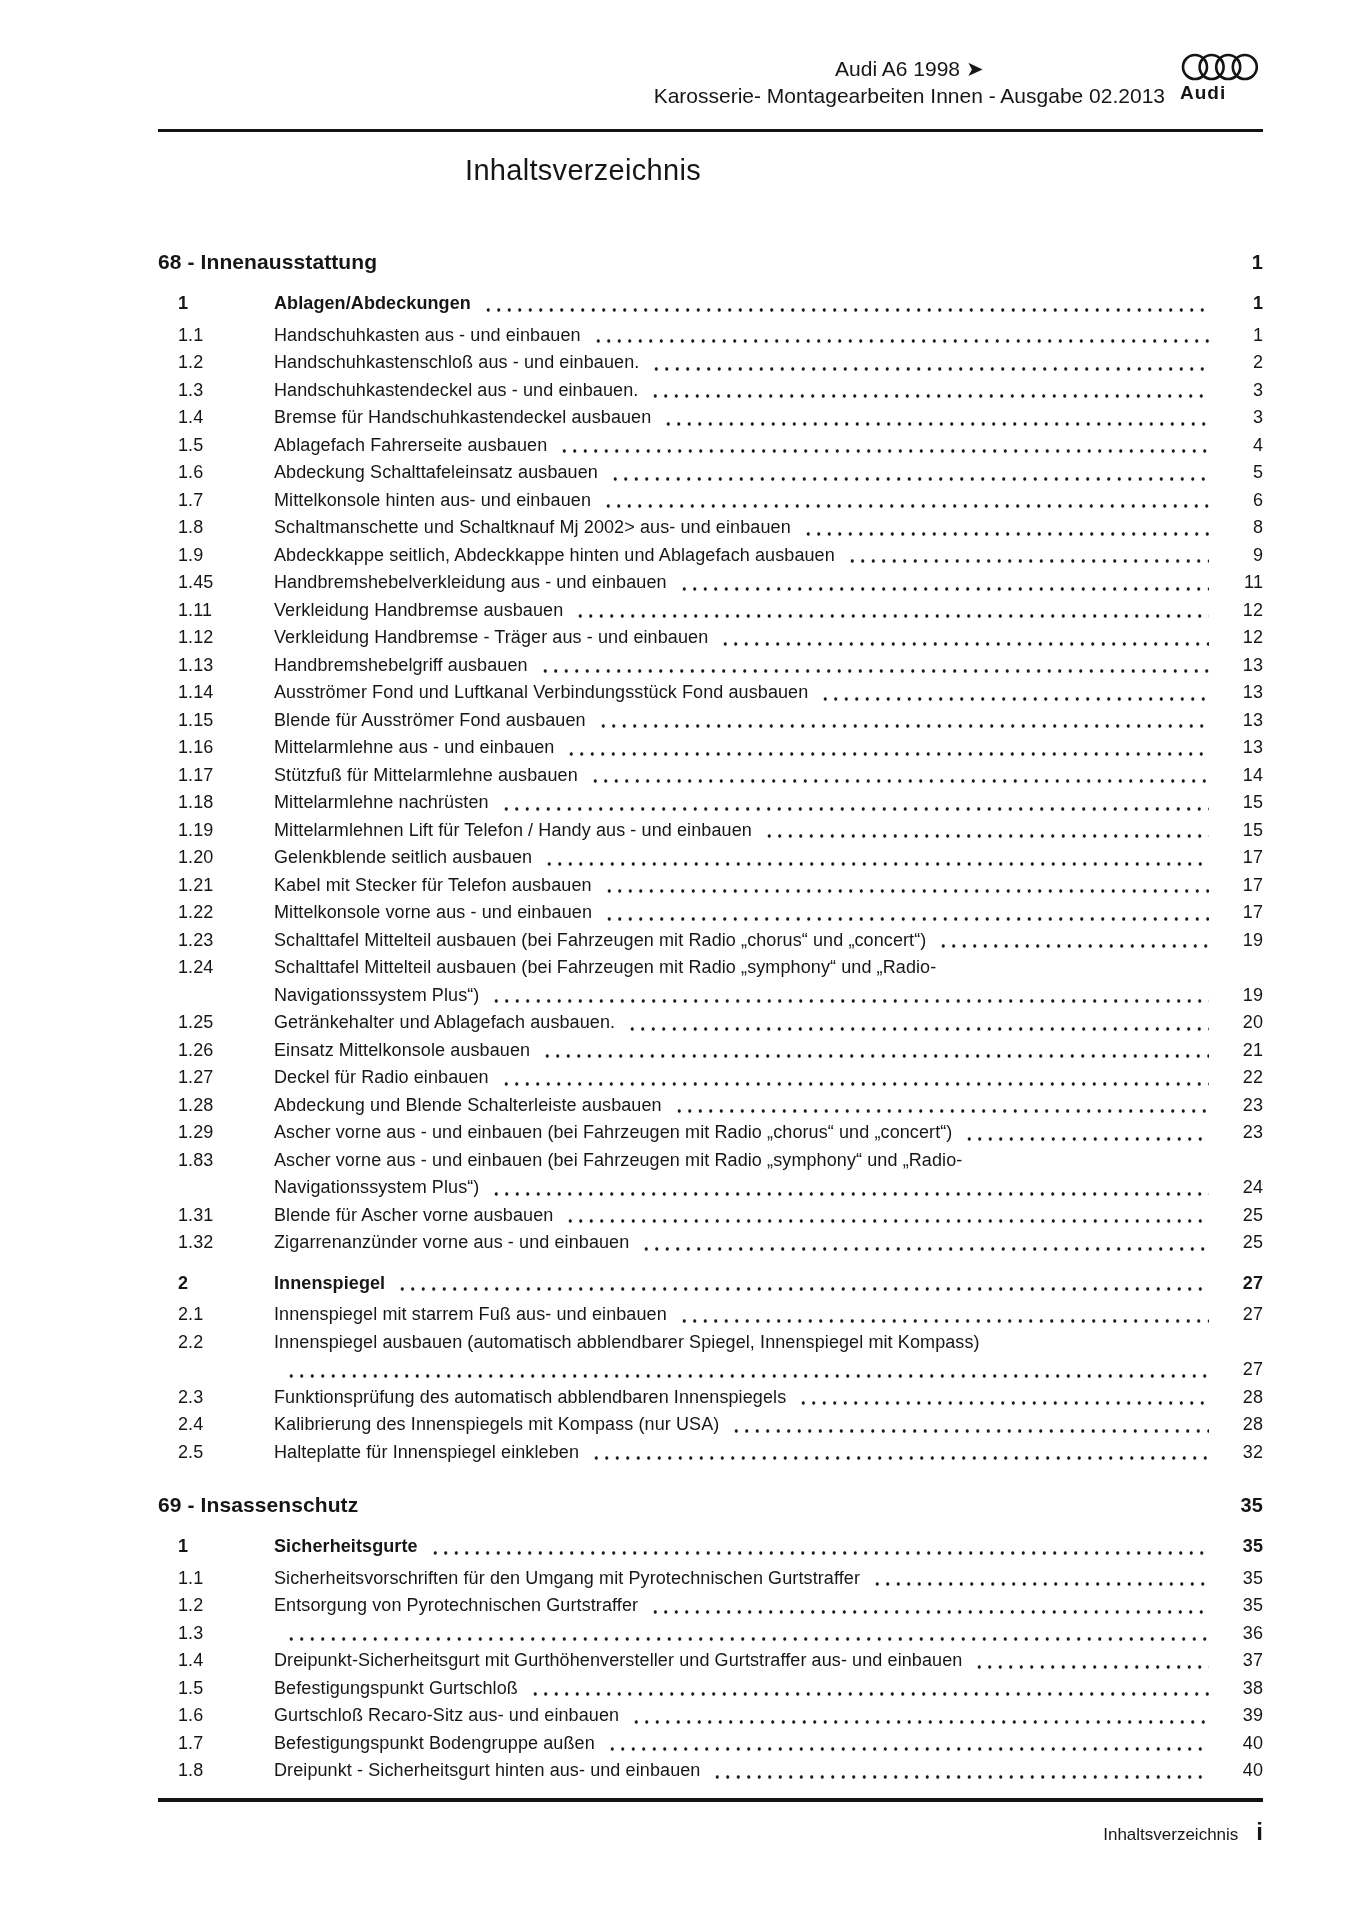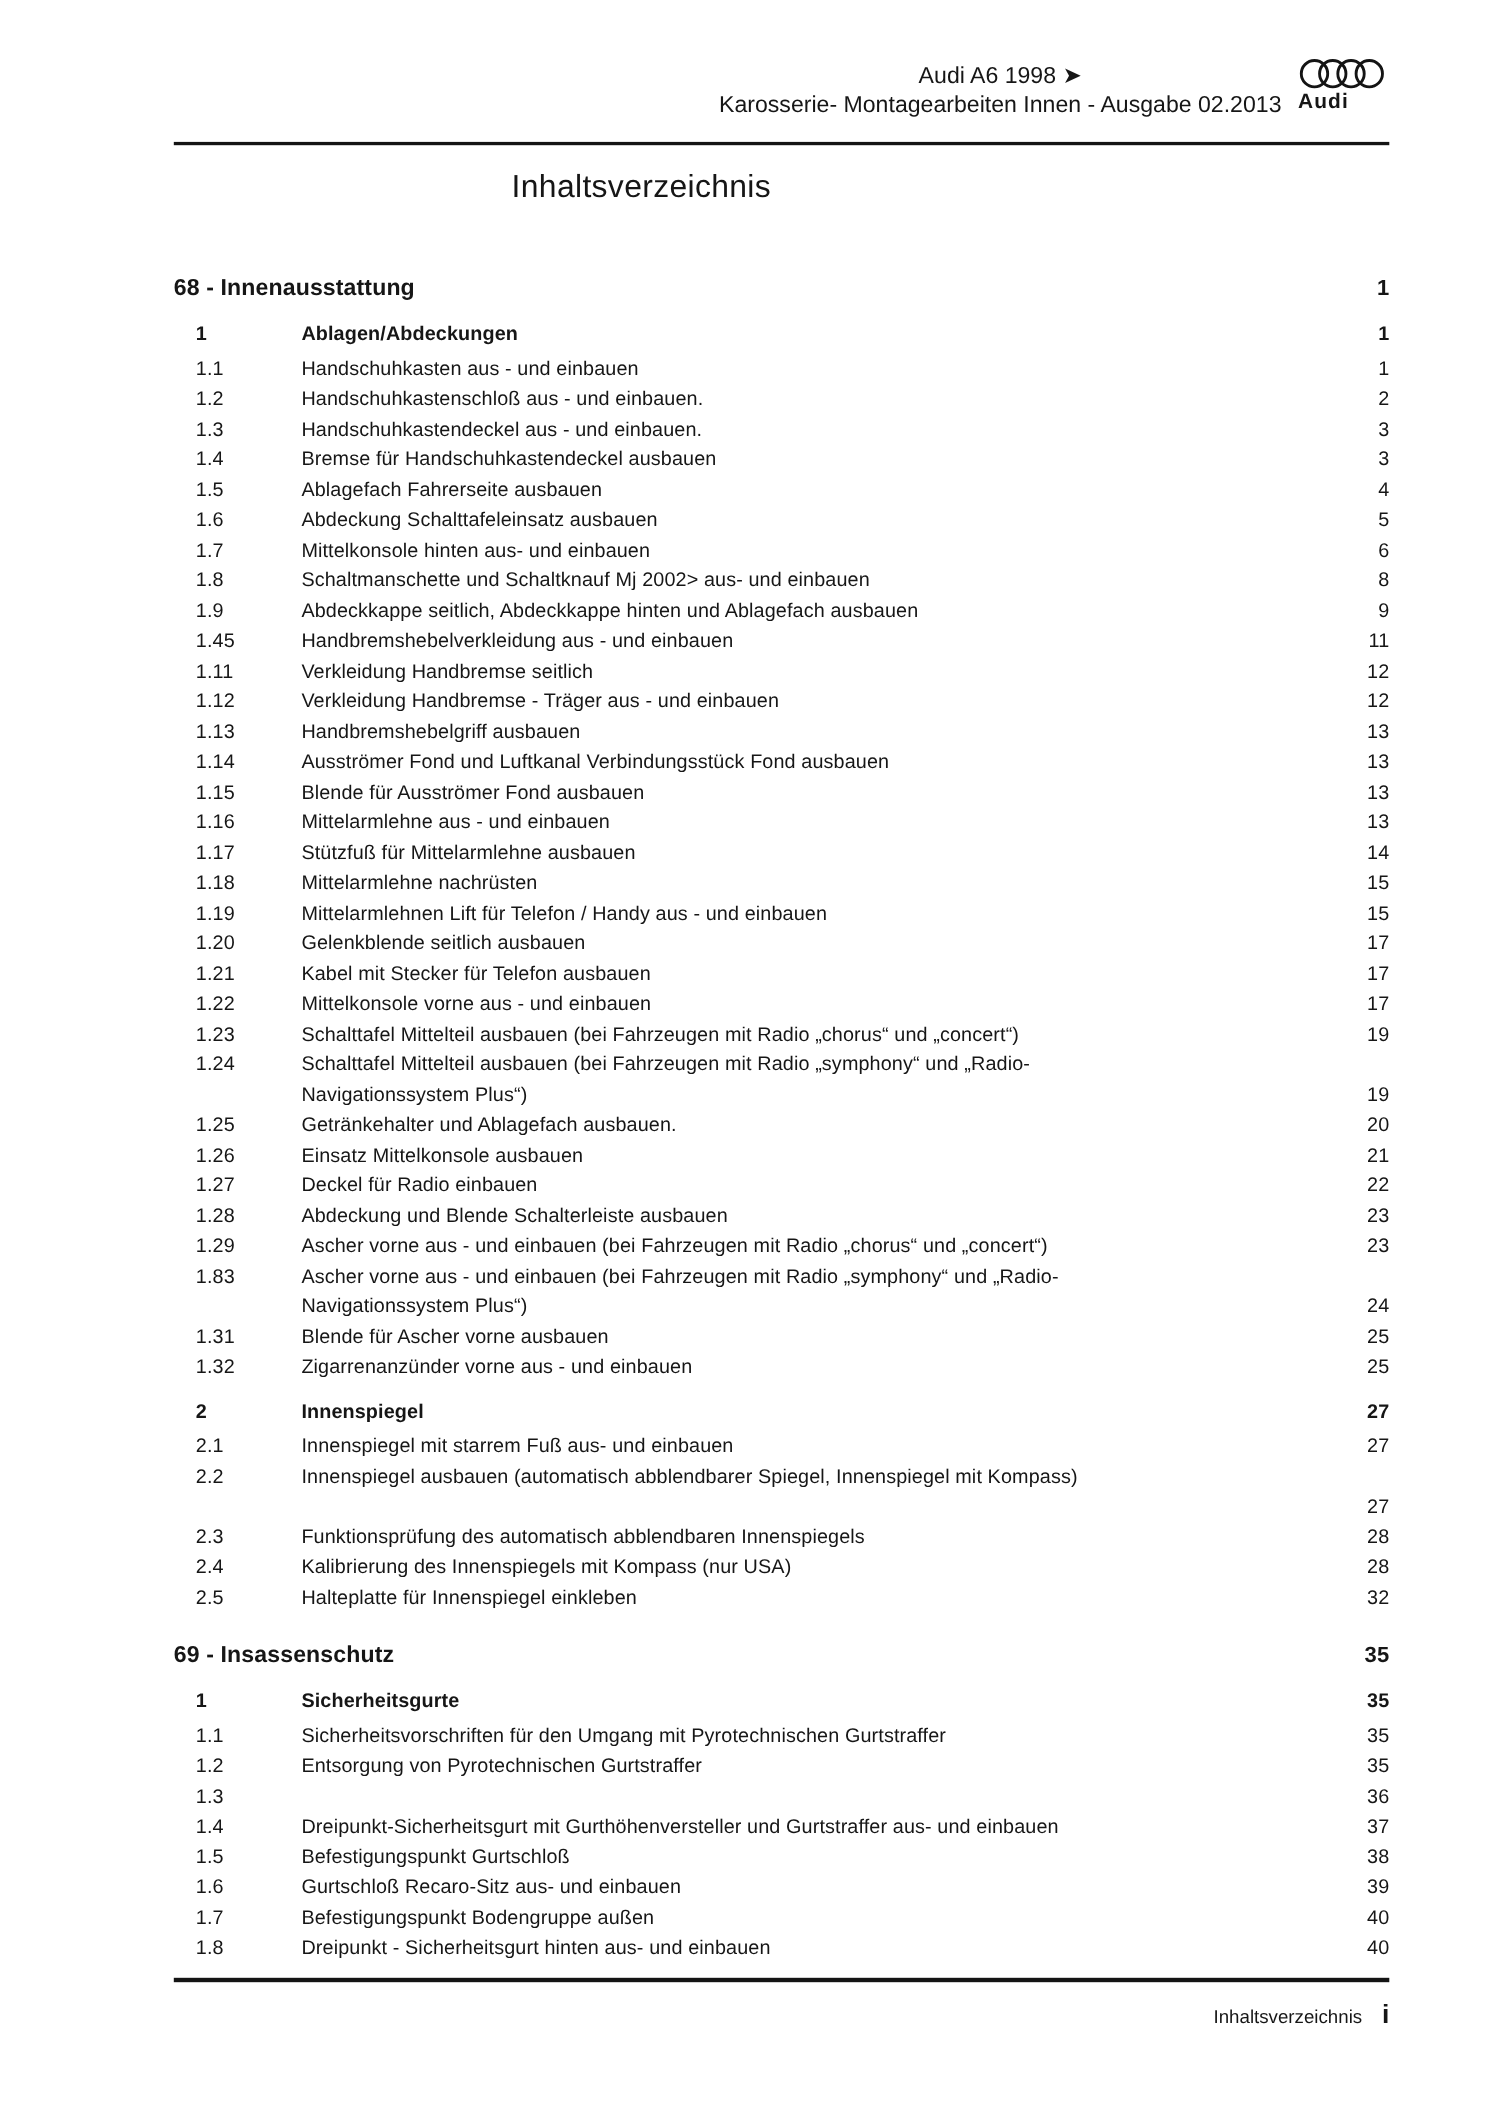--- a/index.html
+++ b/index.html
@@ -39,21 +39,21 @@
     width:850px;
     text-align:center;
     font-size:29px;
     letter-spacing:.3px;
   }
   .toc{ margin-top:60px; font-size:18px; letter-spacing:.1px; }
 
   .toc-row{ display:flex; align-items:flex-start; line-height:27.5px; }
   .toc-row .num{ flex:none; width:62px; }
   .toc-row .body{ flex:1; min-width:0;margin-left:34px; }
-  .line{ display:flex;align-items:center; }
+  .line{ display:flex; }
   .lbl{ white-space:nowrap; }
   .dots{
     flex:1 1 14px; min-width:14px;
     margin-left:10px; margin-right:6px;
     background-image:radial-gradient(circle, #1b1b1b 1.45px, rgba(0,0,0,0) 1.9px);
     background-size:10.5px 6px;
     background-repeat:repeat-x;
     background-position:left 2px bottom 5px;
   }
   .pg{ flex:none; width:48px; text-align:right; }
@@ -217,21 +217,21 @@
               <div class="lbl">Handbremshebelverkleidung aus - und einbauen</div>
               <div class="dots"></div>
               <div class="pg">11</div>
             </div>
           </div>
         </div>
         <div class="toc-row item-row">
           <div class="num">1.11</div>
           <div class="body">
             <div class="line">
-              <div class="lbl">Verkleidung Handbremse seitlich</div>
+              <div class="lbl">Verkleidung Handbremse ausbauen</div>
               <div class="dots"></div>
               <div class="pg">12</div>
             </div>
           </div>
         </div>
         <div class="toc-row item-row">
           <div class="num">1.12</div>
           <div class="body">
             <div class="line">
               <div class="lbl">Verkleidung Handbremse - Träger aus - und einbauen</div>

